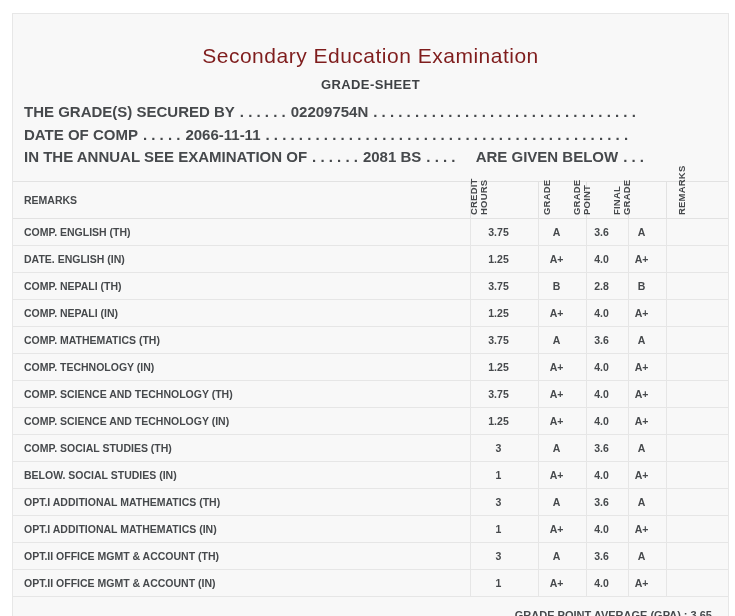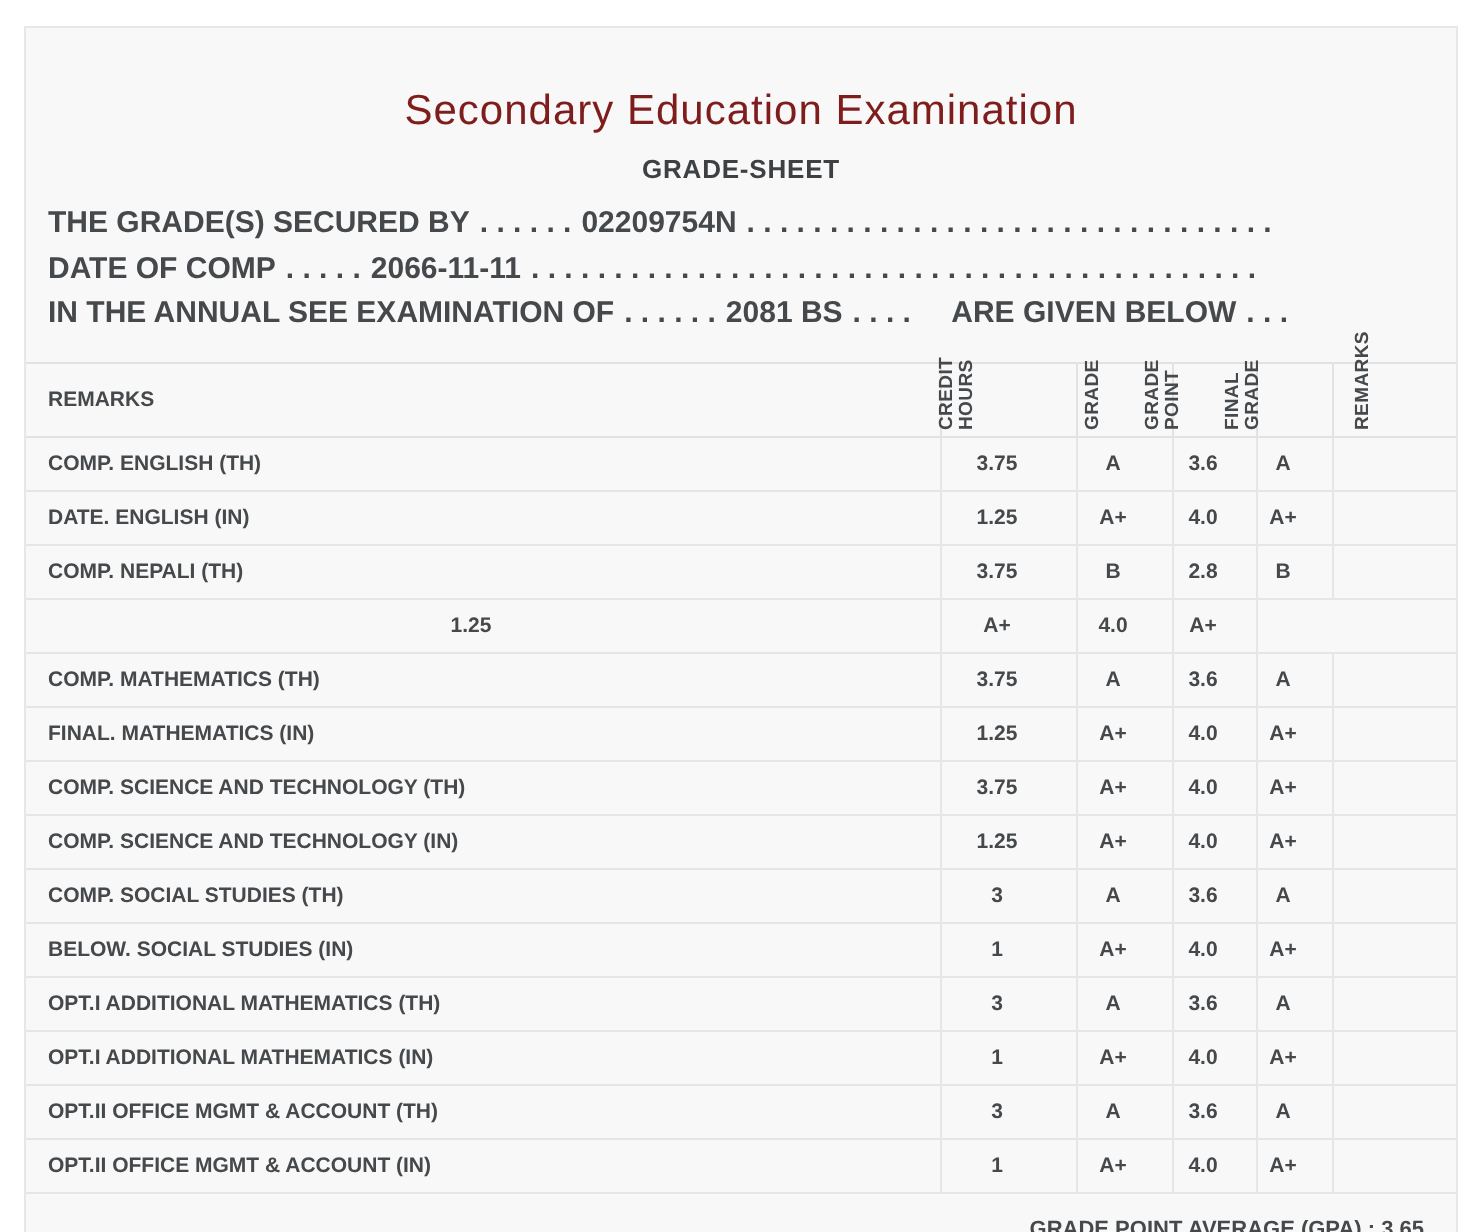--- a/index.html
+++ b/index.html
@@ -114,38 +114,39 @@
   <div class="grid grow">
     <div class="cell cell-subject">COMP. NEPALI (TH)</div>
     <div class="cell cell-num">3.75</div>
     <div class="cell cell-num">B</div>
     <div class="cell cell-num">2.8</div>
     <div class="cell cell-num">B</div>
     <div class="cell cell-num"></div>
   </div>
 
   <div class="grid grow">
+    <div class="cell cell-subject">COMP. NEPALI (IN)</div>
     <div class="cell cell-num">1.25</div>
     <div class="cell cell-num">A+</div>
     <div class="cell cell-num">4.0</div>
     <div class="cell cell-num">A+</div>
     <div class="cell cell-num"></div>
   </div>
 
   <div class="grid grow">
     <div class="cell cell-subject">COMP. MATHEMATICS (TH)</div>
     <div class="cell cell-num">3.75</div>
     <div class="cell cell-num">A</div>
     <div class="cell cell-num">3.6</div>
     <div class="cell cell-num">A</div>
     <div class="cell cell-num"></div>
   </div>
 
   <div class="grid grow">
-    <div class="cell cell-subject">FINAL. MATHEMATICS (IN)</div>
+    <div class="cell cell-subject">COMP. TECHNOLOGY (IN)</div>
     <div class="cell cell-num">1.25</div>
     <div class="cell cell-num">A+</div>
     <div class="cell cell-num">4.0</div>
     <div class="cell cell-num">A+</div>
     <div class="cell cell-num"></div>
   </div>
 
   <div class="grid grow">
     <div class="cell cell-subject">COMP. SCIENCE AND TECHNOLOGY (TH)</div>
     <div class="cell cell-num">3.75</div>

